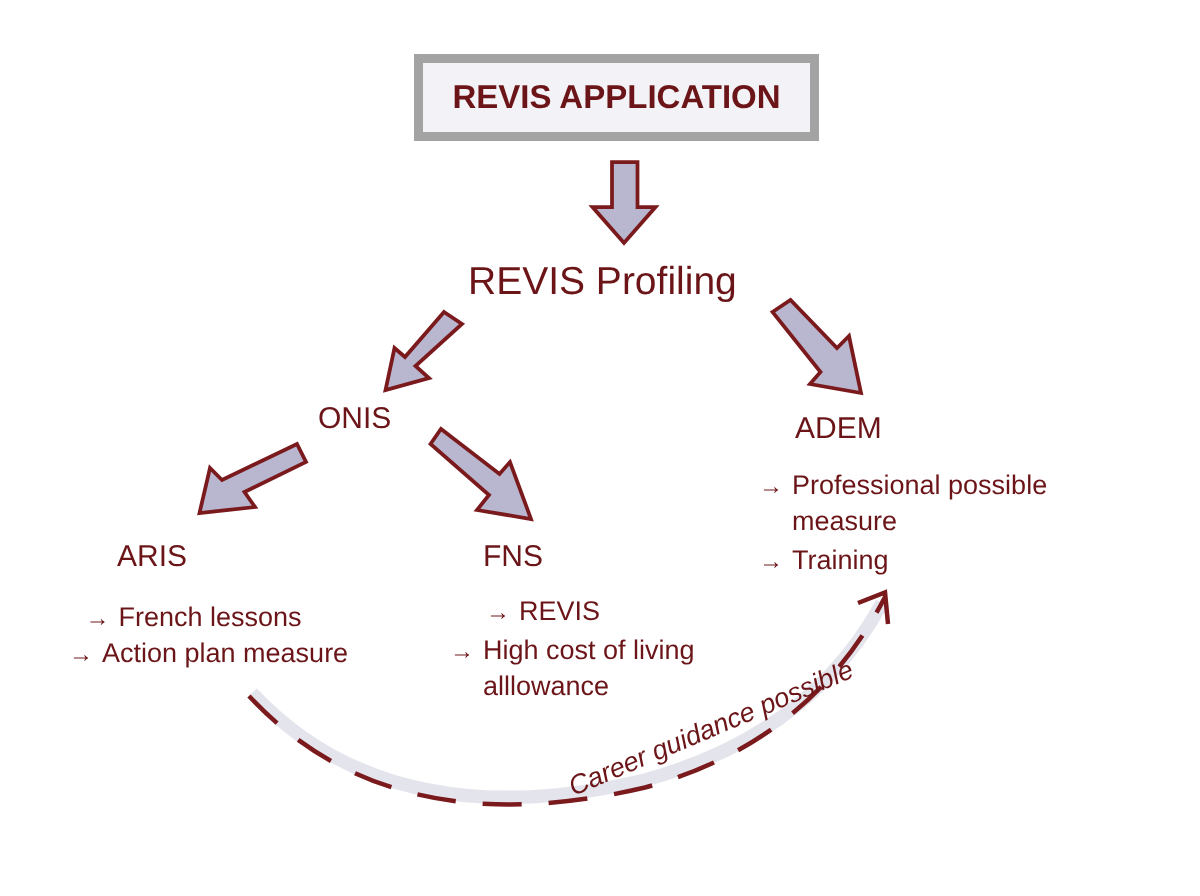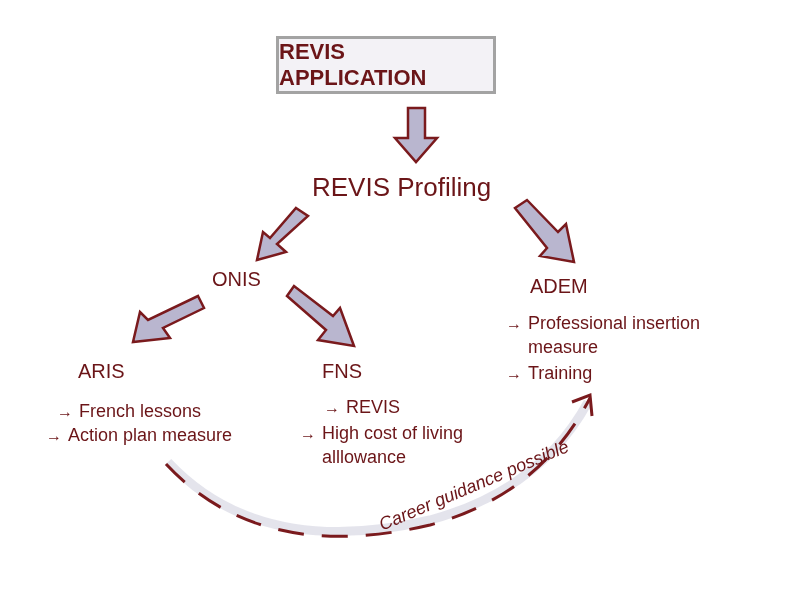--- a/index.html
+++ b/index.html
@@ -1,18 +1,18 @@
 <!DOCTYPE html>
 <html><head>
 <meta charset="utf-8">
 <style>
   html,body{margin:0;padding:0;background:#ffffff;}
   body{width:800px;height:597px;position:relative;overflow:hidden;font-family:"Liberation Sans",sans-serif;color:#6b1518;}
   svg.bg{position:absolute;left:0;top:0;}
-  .box{position:absolute;left:276px;top:36px;width:220px;height:58px;border:3px solid #a3a3a3;background:#f3f2f6;box-sizing:border-box;display:flex;align-items:center;justify-content:center;font-weight:bold;font-size:22px;color:#6b1518;}
+  .box{position:absolute;left:276px;top:36px;width:270px;height:58px;border:6px solid #a3a3a3;background:#f3f2f6;box-sizing:border-box;display:flex;align-items:center;justify-content:center;font-weight:bold;font-size:22px;color:#6b1518;}
   .t{position:absolute;white-space:nowrap;}
   .h1{font-size:26px;}
   .h2{font-size:20px;}
   .li{font-size:18px;line-height:22px;}
   .arr{display:inline-block;width:22px;font-size:16px;}
   .career{position:absolute;left:376px;top:516px;font-size:18px;font-style:italic;transform-origin:0 0;transform:rotate(-23deg);}
 </style>
 </head>
 <body>
 
@@ -55,17 +55,17 @@
 <div class="t h2" style="left:78px;top:360px;">ARIS</div>
 <div class="t li" style="left:57px;top:400px;"><span class="arr">→</span><span>French lessons</span></div>
 <div class="t li" style="left:46px;top:424px;"><span class="arr">→</span><span>Action plan measure</span></div>
 
 <div class="t h2" style="left:322px;top:360px;">FNS</div>
 <div class="t li" style="left:300px;top:396px;margin-left:24px;"><span class="arr">→</span><span>REVIS</span></div>
 <div class="t li" style="left:300px;top:422px;"><span class="arr">→</span><span>High cost of living</span></div>
 <div class="t li" style="left:322px;top:446px;">alllowance</div>
 
 <div class="t h2" style="left:530px;top:275px;">ADEM</div>
-<div class="t li" style="left:506px;top:312px;"><span class="arr">→</span><span>Professional insertion</span></div>
+<div class="t li" style="left:506px;top:312px;"><span class="arr">→</span><span>Professional possible</span></div>
 <div class="t li" style="left:528px;top:336px;">measure</div>
 <div class="t li" style="left:506px;top:362px;"><span class="arr">→</span><span>Training</span></div>
 
 <div class="career">Career guidance possible</div>
 
 </body></html>

